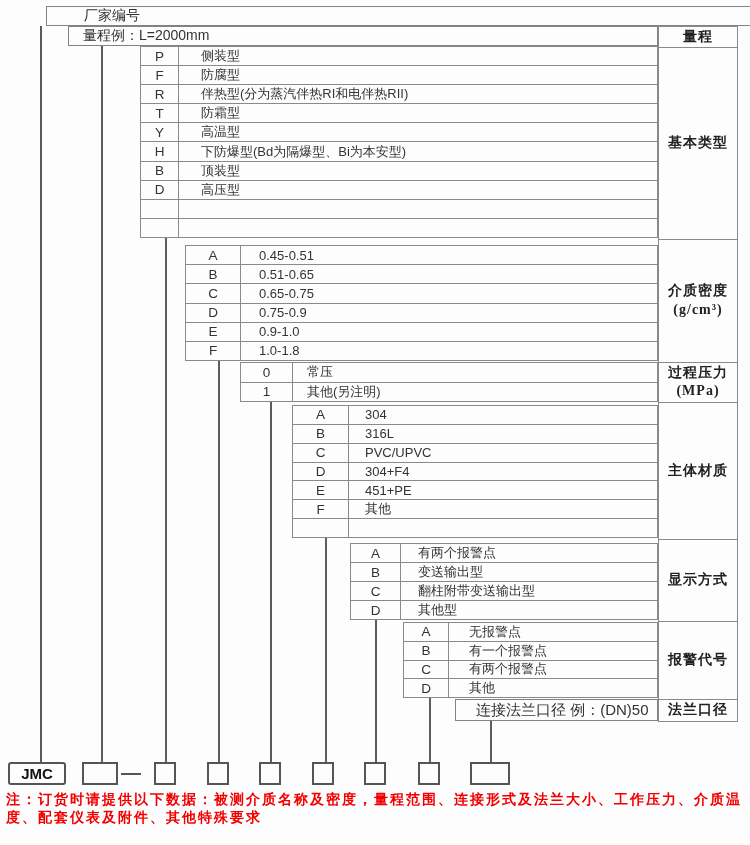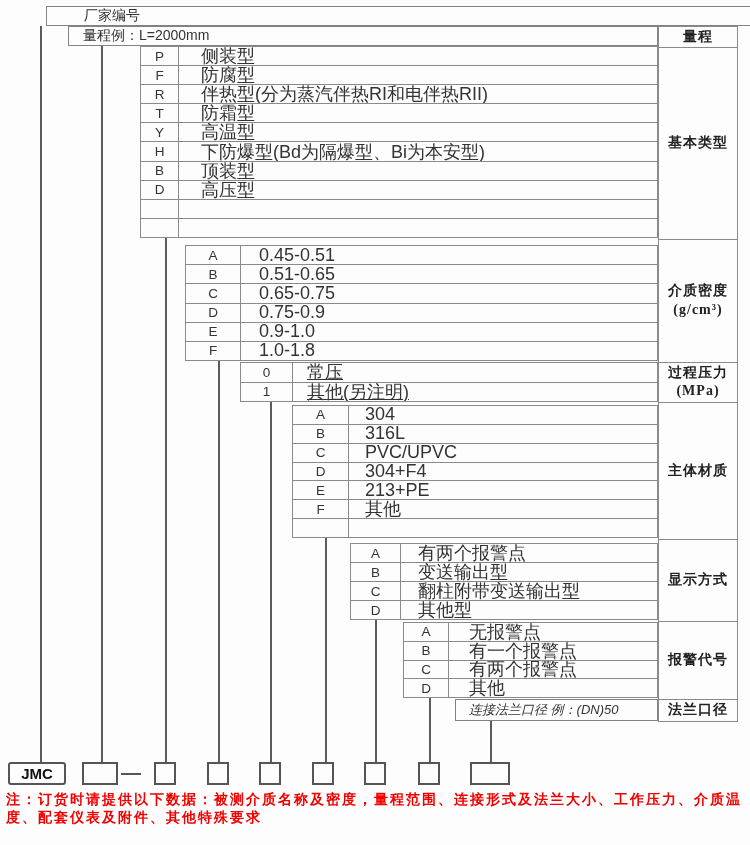--- a/index.html
+++ b/index.html
@@ -5,38 +5,38 @@
   html,body{margin:0;padding:0;background:#fdfdfd;}
   body{font-family:"Liberation Sans","DejaVu Sans",sans-serif;color:#333;}
   #canvas{position:relative;width:750px;height:845px;background:#fdfdfd;overflow:hidden;}
 
   .box{position:absolute;border:1px solid #828282;box-sizing:border-box;background:#fdfdfd;}
   .toprow{display:flex;align-items:center;font-size:14px;}
   .sec{position:absolute;border:1px solid #8a8a8a;box-sizing:border-box;display:flex;flex-direction:column;background:#fdfdfd;}
   .row{flex:1;display:flex;border-top:1px solid #8a8a8a;min-height:0;}
   .row:first-child{border-top:none;}
   .code{border-right:1px solid #8a8a8a;display:flex;align-items:center;justify-content:center;font-size:13.5px;box-sizing:border-box;}
-  .desc{flex:1;display:flex;align-items:center;padding-left:18px;font-size:18px;white-space:nowrap;overflow:hidden;}
+  .desc{flex:1;display:flex;align-items:center;padding-left:18px;font-size:13px;white-space:nowrap;overflow:hidden;}
 
   .labels{position:absolute;left:658px;top:26px;width:80px;height:696px;border:1px solid #8a8a8a;box-sizing:border-box;display:flex;flex-direction:column;background:#fdfdfd;}
   .lcell{border-top:1px solid #8a8a8a;box-sizing:border-box;display:flex;flex-direction:column;align-items:center;justify-content:center;
          font-family:"Liberation Serif","DejaVu Serif",serif;font-weight:bold;font-size:14px;color:#222;letter-spacing:1px;line-height:1.35;}
   .lcell:first-child{border-top:none;}
 
   .leader{position:absolute;width:1.5px;background:#5c5c5c;}
   .cbox{position:absolute;top:762px;height:23px;border:2px solid #555;box-sizing:border-box;background:#fdfdfd;}
   .jmc{display:flex;align-items:center;justify-content:center;font-weight:bold;font-size:15px;color:#111;border-radius:3px;}
   .dash{position:absolute;top:773px;height:2px;background:#555;}
 
   .note{position:absolute;left:6px;top:791px;width:742px;color:#f20000;font-weight:bold;font-size:14px;letter-spacing:2px;line-height:1.28;}
 
   
   .w-basic .code{width:38px;}   .w-basic .desc{padding-left:22px;}
   .w-density .code{width:55px;}
-  .w-press .code{width:52px;}   .w-press .desc{padding-left:14px;text-decoration:underline;}
+  .w-press .code{width:52px;}   .w-press .desc{padding-left:14px;}
   .w-mat .code{width:56px;}     .w-mat .desc{padding-left:16px;}
   .w-disp .code{width:50px;}    .w-disp .desc{padding-left:17px;}
   .w-alarm .code{width:45px;}   .w-alarm .desc{padding-left:20px;}
 </style>
 </head>
 <body>
 
 <div id="canvas">
 
   <div class="box toprow" style="left:10px;top:6px;width:728px;height:20px;padding-left:37px;margin-left:36px;">
@@ -169,21 +169,21 @@
     <div class="row">
       <div class="code">C</div>
       <div class="desc">PVC/UPVC</div>
     </div>
     <div class="row">
       <div class="code">D</div>
       <div class="desc">304+F4</div>
     </div>
     <div class="row">
       <div class="code">E</div>
-      <div class="desc">213+PE</div>
+      <div class="desc">451+PE</div>
     </div>
     <div class="row">
       <div class="code">F</div>
       <div class="desc">其他</div>
     </div>
     <div class="row">
       <div class="code"></div>
       <div class="desc"></div>
     </div>
   </div>
@@ -219,21 +219,21 @@
     <div class="row">
       <div class="code">C</div>
       <div class="desc">有两个报警点</div>
     </div>
     <div class="row">
       <div class="code">D</div>
       <div class="desc">其他</div>
     </div>
   </div>
 
-  <div class="box toprow" style="left:455px;top:699px;width:203px;height:22px;padding-left:13px;font-size:13px;font-style:italic;">
+  <div class="box toprow" style="left:455px;top:699px;width:203px;height:22px;padding-left:20px;font-size:15px;">
     <span>连接法兰口径 例：(DN)50</span>
   </div>
 
   <div class="leader" style="left:40px;top:26px;height:736px;"></div>
   <div class="leader" style="left:101px;top:46px;height:716px;"></div>
   <div class="leader" style="left:165px;top:238px;height:524px;"></div>
   <div class="leader" style="left:218px;top:361px;height:401px;"></div>
   <div class="leader" style="left:270px;top:402px;height:360px;"></div>
   <div class="leader" style="left:325px;top:538px;height:224px;"></div>
   <div class="leader" style="left:375px;top:620px;height:142px;"></div>

